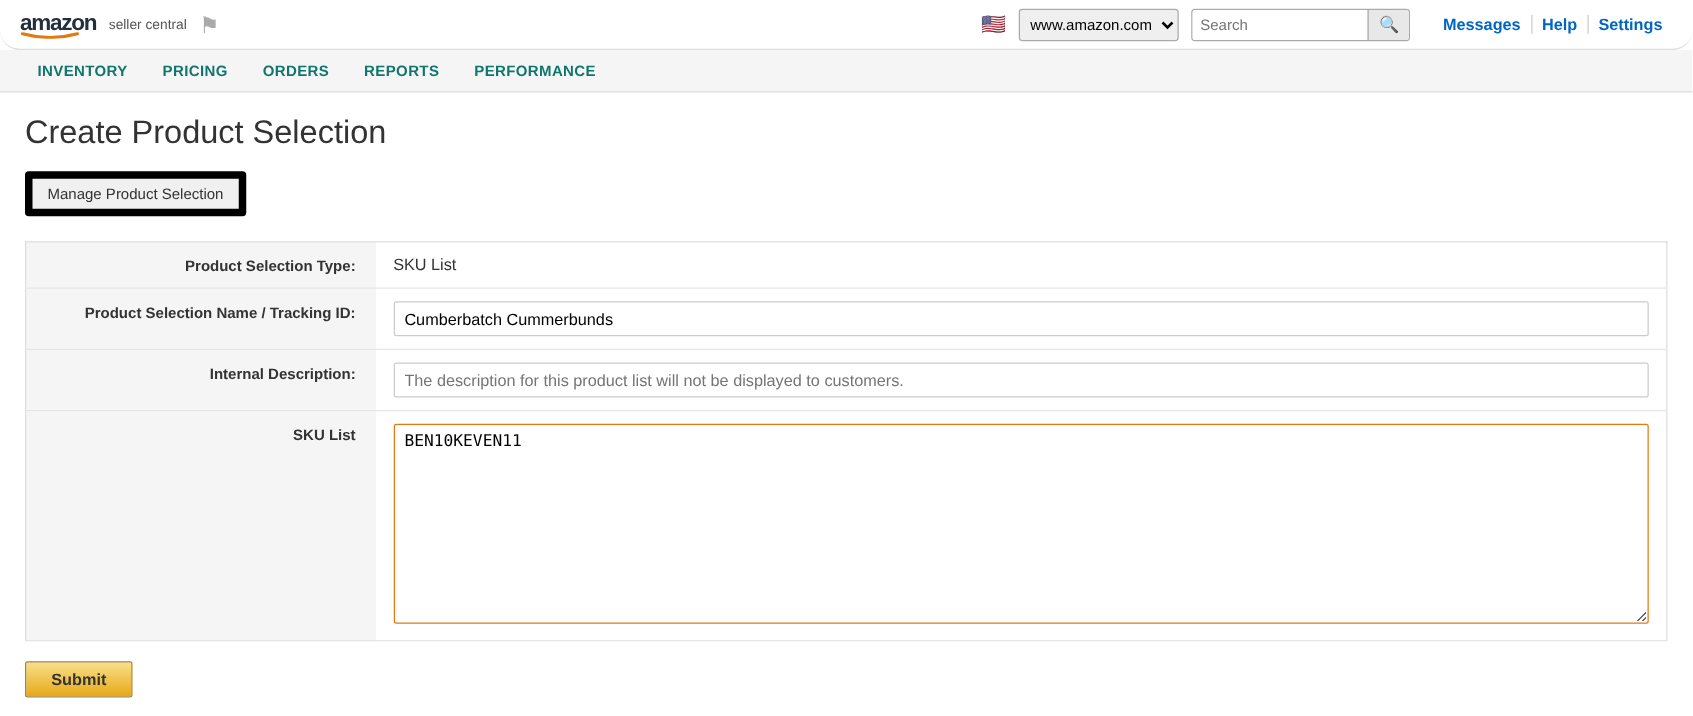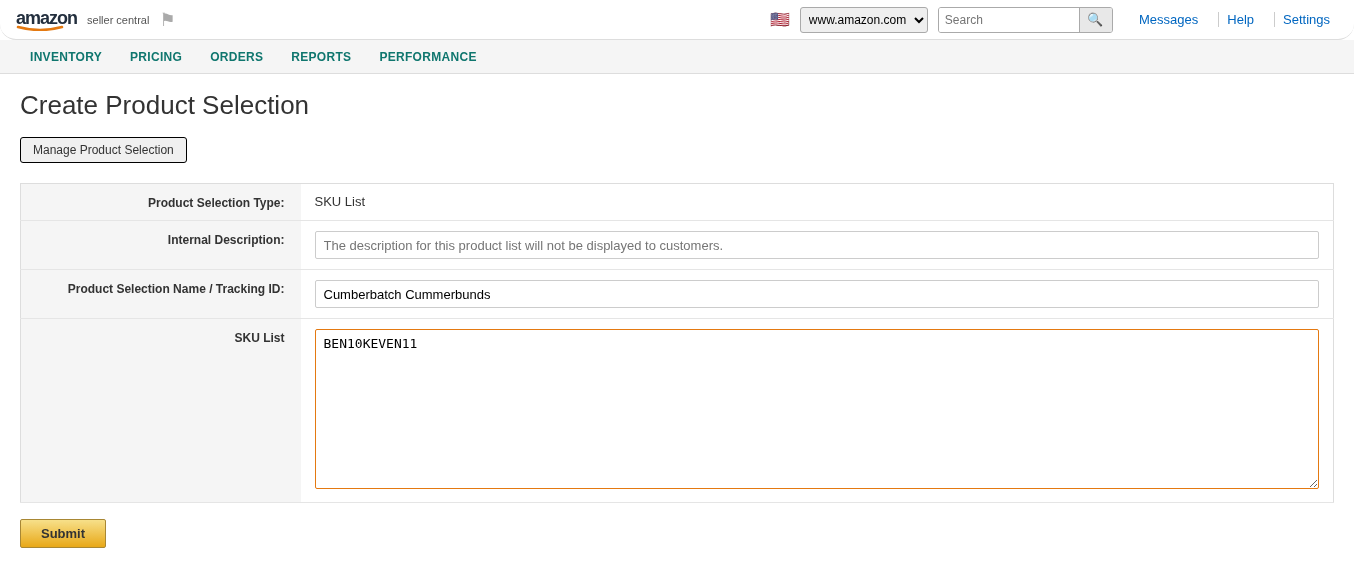--- a/index.html
+++ b/index.html
@@ -59,23 +59,24 @@
       background: #e8e8e8;
       border: none;
       border-left: 1px solid #aaa;
       height: 100%;
       padding: 0 8px;
       cursor: pointer;
       font-size: 13px;
     }
     #header-links {
       display: flex;
-      gap: 12px;
+      gap: 0;
       font-size: 13px;
       margin-left: 8px;
+      font-weight: bold;
     }
     #header-links a {
       color: #0066c0;
       text-decoration: none;
       padding: 0 8px;
       border-left: 1px solid #ccc;
     }
     #header-links a:first-child { border-left: none; }
 
     
@@ -106,21 +107,21 @@
       padding: 16px 20px;
     }
     #page-title {
       font-size: 26px;
       font-weight: normal;
       color: #333;
       margin-bottom: 16px;
     }
     #manage-btn {
       background: #f0f0f0;
-      border: 1px solid #000000;
+      border: 6px solid #000000;
       border-radius: 3px;
       padding: 5px 12px;
       font-size: 12px;
       cursor: pointer;
       margin-bottom: 20px;
       color: #333;
     }
 
     
     #form-table {
@@ -237,30 +238,30 @@
     <tbody>
 
       <tr>
         <td class="label-cell">Product Selection Type:</td>
         <td class="value-cell">
           <span class="sku-type-text">SKU List</span>
         </td>
       </tr>
 
       <tr>
+        <td class="label-cell">Product Selection Name / Tracking ID:</td>
+        <td class="value-cell">
+          <input type="text" class="form-input" id="name-input" value="Cumberbatch Cummerbunds" style="">
+        </td>
+      </tr>
+
+      <tr>
         <td class="label-cell">Internal Description:</td>
         <td class="value-cell">
           <input type="text" class="form-input" placeholder="The description for this product list will not be displayed to customers." style="">
-        </td>
-      </tr>
-
-      <tr>
-        <td class="label-cell">Product Selection Name / Tracking ID:</td>
-        <td class="value-cell">
-          <input type="text" class="form-input" id="name-input" value="Cumberbatch Cummerbunds" style="">
         </td>
       </tr>
 
       <tr>
         <td class="label-cell">SKU List</td>
         <td class="value-cell">
           <textarea class="form-textarea" id="sku-textarea" style="">BEN10KEVEN11</textarea>
         </td>
       </tr>
     </tbody>

